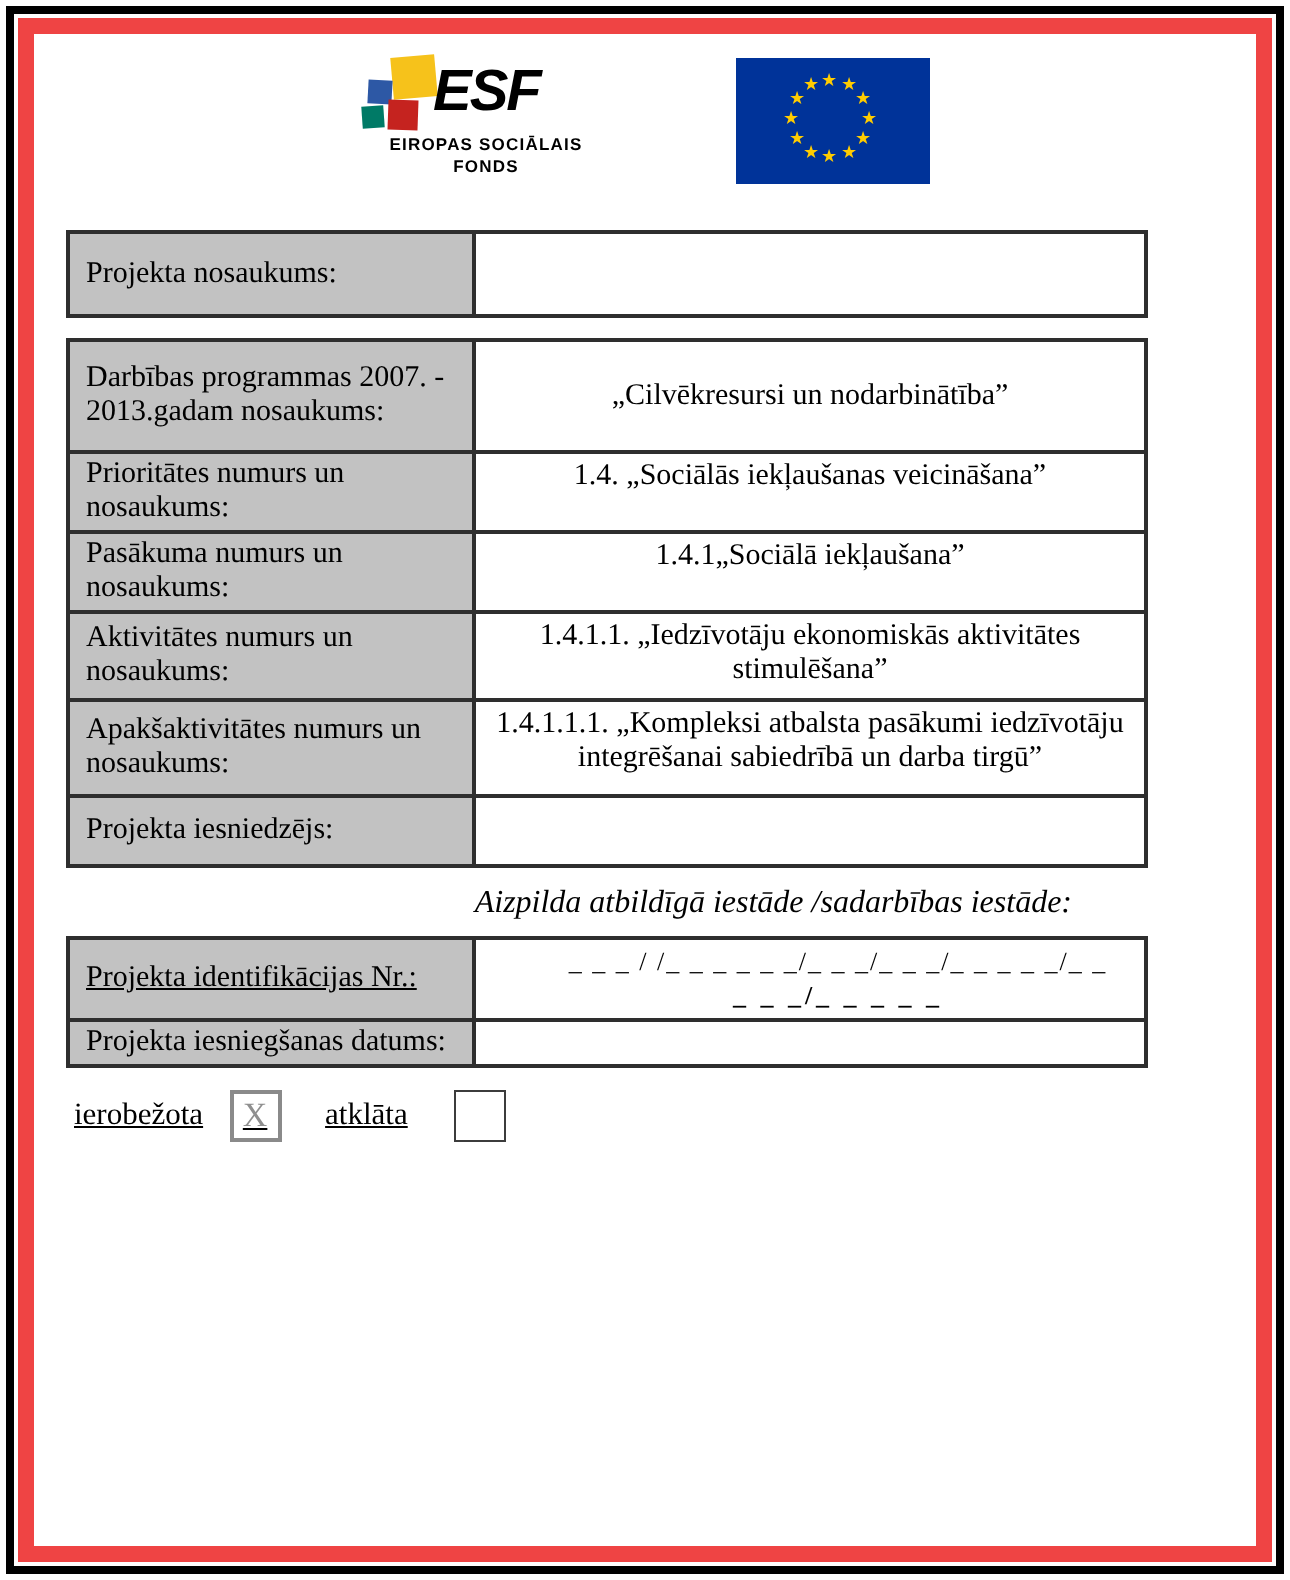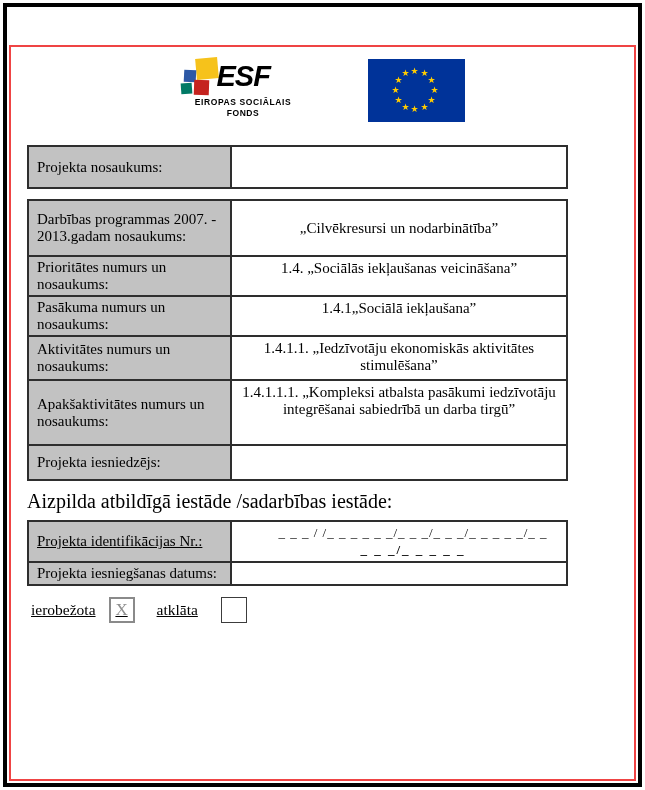--- a/index.html
+++ b/index.html
@@ -5,23 +5,22 @@
   html,body { margin:0; padding:0; background:#ffffff; }
   body {
     width:645px; height:790px; position:relative;
     font-family:"Liberation Serif","DejaVu Serif",serif;
     color:#000;
   }
   .page-frame {
     position:absolute; inset:3px; border:4px solid #000;
   }
   .page-inner {
-    position:absolute; inset:2px; border:2px solid #ef4444;
+    position:absolute; inset:2px; border:8px solid #ef4444;
     overflow:hidden;
-    margin-top:36px;
   }
 
   
   .header {
     margin-top:11px;
     display:flex; justify-content:center; align-items:flex-start; gap:62px;
   }
   .esf-logo { position:relative; width:125px; height:66px; font-family:"Liberation Sans","DejaVu Sans",sans-serif; }
   .esf-squares { position:absolute; left:0; top:0; width:40px; height:42px; }
   .sq { position:absolute; }
@@ -62,22 +61,23 @@
   }
   td.val { text-align:center; vertical-align:top; padding-top:3px; }
   td.val.mid { vertical-align:middle; padding-top:2px; }
   .t-name { margin-top:21px; }
   .t-name tr { height:42px; }
   .t-main { margin-top:10px; }
   .t-id   { margin-top:7px; }
 
   .aizpilda {
     margin-top:9px; width:541px; margin-left:16px;
-    text-align:left; padding-right:38px; box-sizing:border-box;
-    font-size:20px;
+    text-align:right; padding-right:38px; box-sizing:border-box;
+    font-size:16px;
+    font-style:italic;
   }
 
   .id-label { text-decoration:underline;text-align:center; }
   .id-pattern { padding-left:36px; text-align:left; font-size:13px; letter-spacing:1px; line-height:1.3; }
   .id-pattern .ln2 { font-weight:bold; letter-spacing:2px; }
 
   
   .atlases-label { margin-left:16px; margin-top:28px; font-size:15.5px; }
   .atlases-row {
     margin-left:20px; margin-top:11px;
@@ -151,21 +151,21 @@
           <td class="val">1.4. „Sociālās iekļaušanas veicināšana”</td>
         </tr>
         <tr style="height:31px">
           <td class="lbl">Pasākuma numurs un nosaukums:</td>
           <td class="val">1.4.1„Sociālā iekļaušana”</td>
         </tr>
         <tr style="height:44px">
           <td class="lbl">Aktivitātes numurs un nosaukums:</td>
           <td class="val">1.4.1.1.  „Iedzīvotāju ekonomiskās aktivitātes stimulēšana”</td>
         </tr>
-        <tr style="height:65px">
+        <tr style="height:48px">
           <td class="lbl">Apakšaktivitātes numurs un nosaukums:</td>
           <td class="val">1.4.1.1.1. „Kompleksi atbalsta pasākumi iedzīvotāju integrēšanai sabiedrībā un darba tirgū”</td>
         </tr>
         <tr style="height:35px">
           <td class="lbl">Projekta iesniedzējs:</td>
           <td class="val mid"></td>
         </tr>
       </tbody>
         </table>
     </div>

